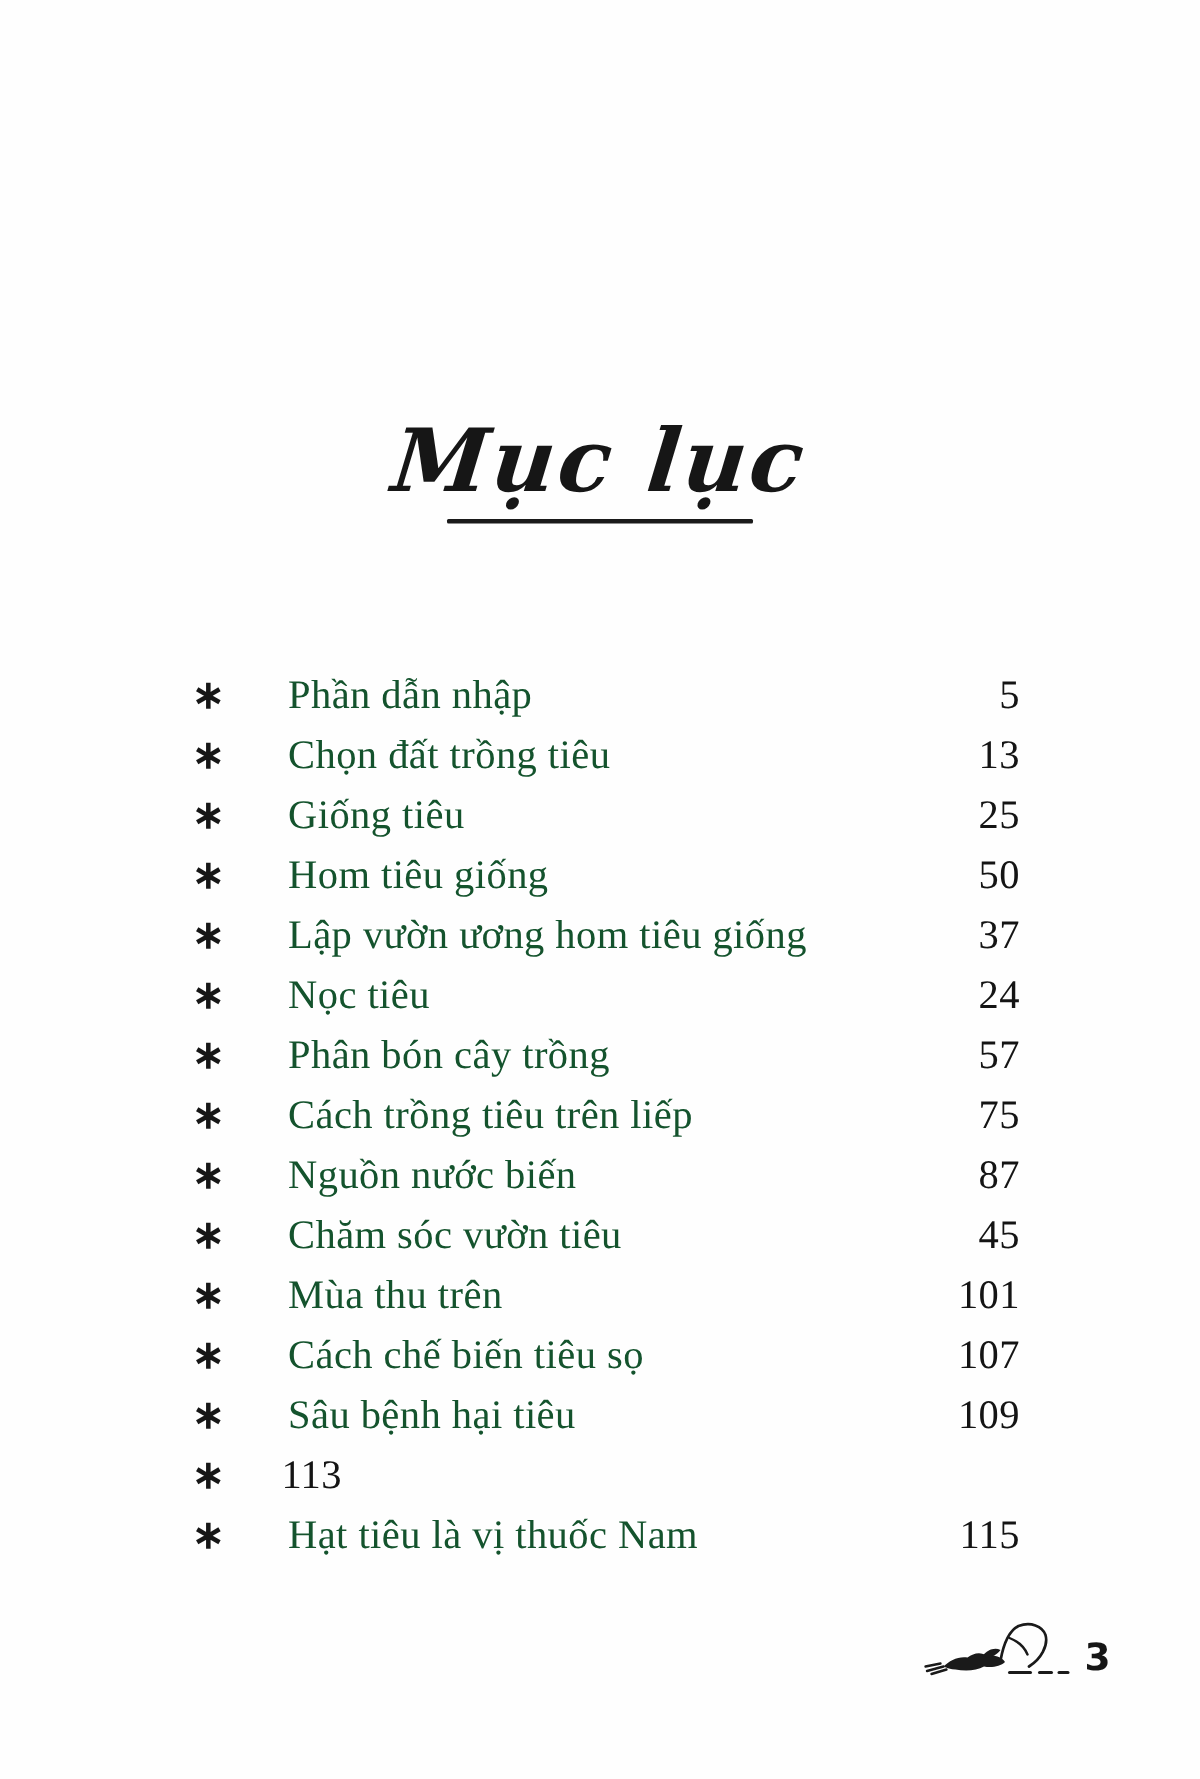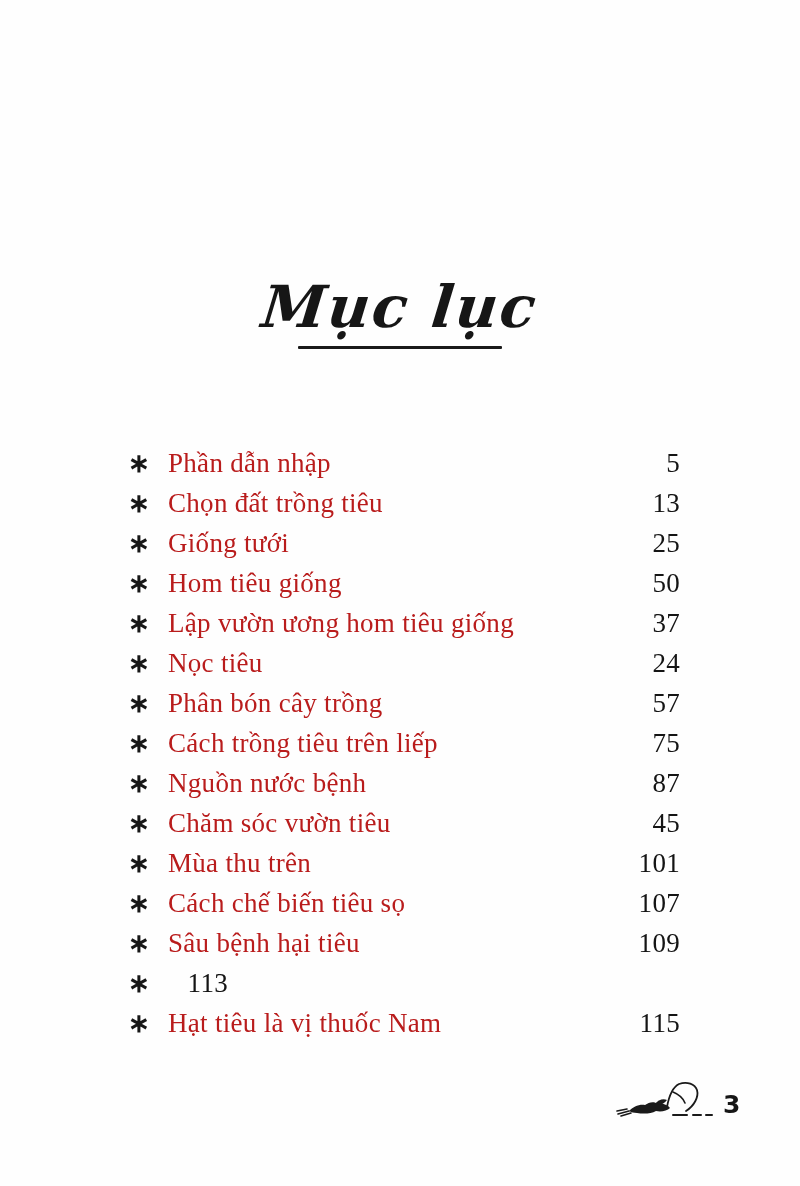--- a/index.html
+++ b/index.html
@@ -63,21 +63,22 @@
     flex: 0 0 40px;
     font-size: 26px;
     font-weight: bold;
     color: #161616;
     line-height: 1;
     padding-top: 2px;
   }
   .toc-label {
     flex: 1 1 auto;
     white-space: nowrap;
-    color: #b91c1c;
+    color: #14532d;
+    margin-left: 24px;
   }
   .toc-page {
     flex: 0 0 auto;
     text-align: right;
     min-width: 60px;
     color: #141414;
   }
 
   
   .footer {
@@ -116,21 +117,21 @@
       <span class="toc-label">Phần dẫn nhập</span>
       <span class="toc-page">5</span>
     </div>
     <div class="toc-row">
       <span class="toc-bullet">∗</span>
       <span class="toc-label">Chọn đất trồng tiêu</span>
       <span class="toc-page">13</span>
     </div>
     <div class="toc-row">
       <span class="toc-bullet">∗</span>
-      <span class="toc-label">Giống tưới</span>
+      <span class="toc-label">Giống tiêu</span>
       <span class="toc-page">25</span>
     </div>
     <div class="toc-row">
       <span class="toc-bullet">∗</span>
       <span class="toc-label">Hom tiêu giống</span>
       <span class="toc-page">50</span>
     </div>
     <div class="toc-row">
       <span class="toc-bullet">∗</span>
       <span class="toc-label">Lập vườn ương hom tiêu giống</span>
@@ -146,21 +147,21 @@
       <span class="toc-label">Phân bón cây trồng</span>
       <span class="toc-page">57</span>
     </div>
     <div class="toc-row">
       <span class="toc-bullet">∗</span>
       <span class="toc-label">Cách trồng tiêu trên liếp</span>
       <span class="toc-page">75</span>
     </div>
     <div class="toc-row">
       <span class="toc-bullet">∗</span>
-      <span class="toc-label">Nguồn nước bệnh</span>
+      <span class="toc-label">Nguồn nước biến</span>
       <span class="toc-page">87</span>
     </div>
     <div class="toc-row">
       <span class="toc-bullet">∗</span>
       <span class="toc-label">Chăm sóc vườn tiêu</span>
       <span class="toc-page">45</span>
     </div>
     <div class="toc-row">
       <span class="toc-bullet">∗</span>
       <span class="toc-label">Mùa thu trên</span>

